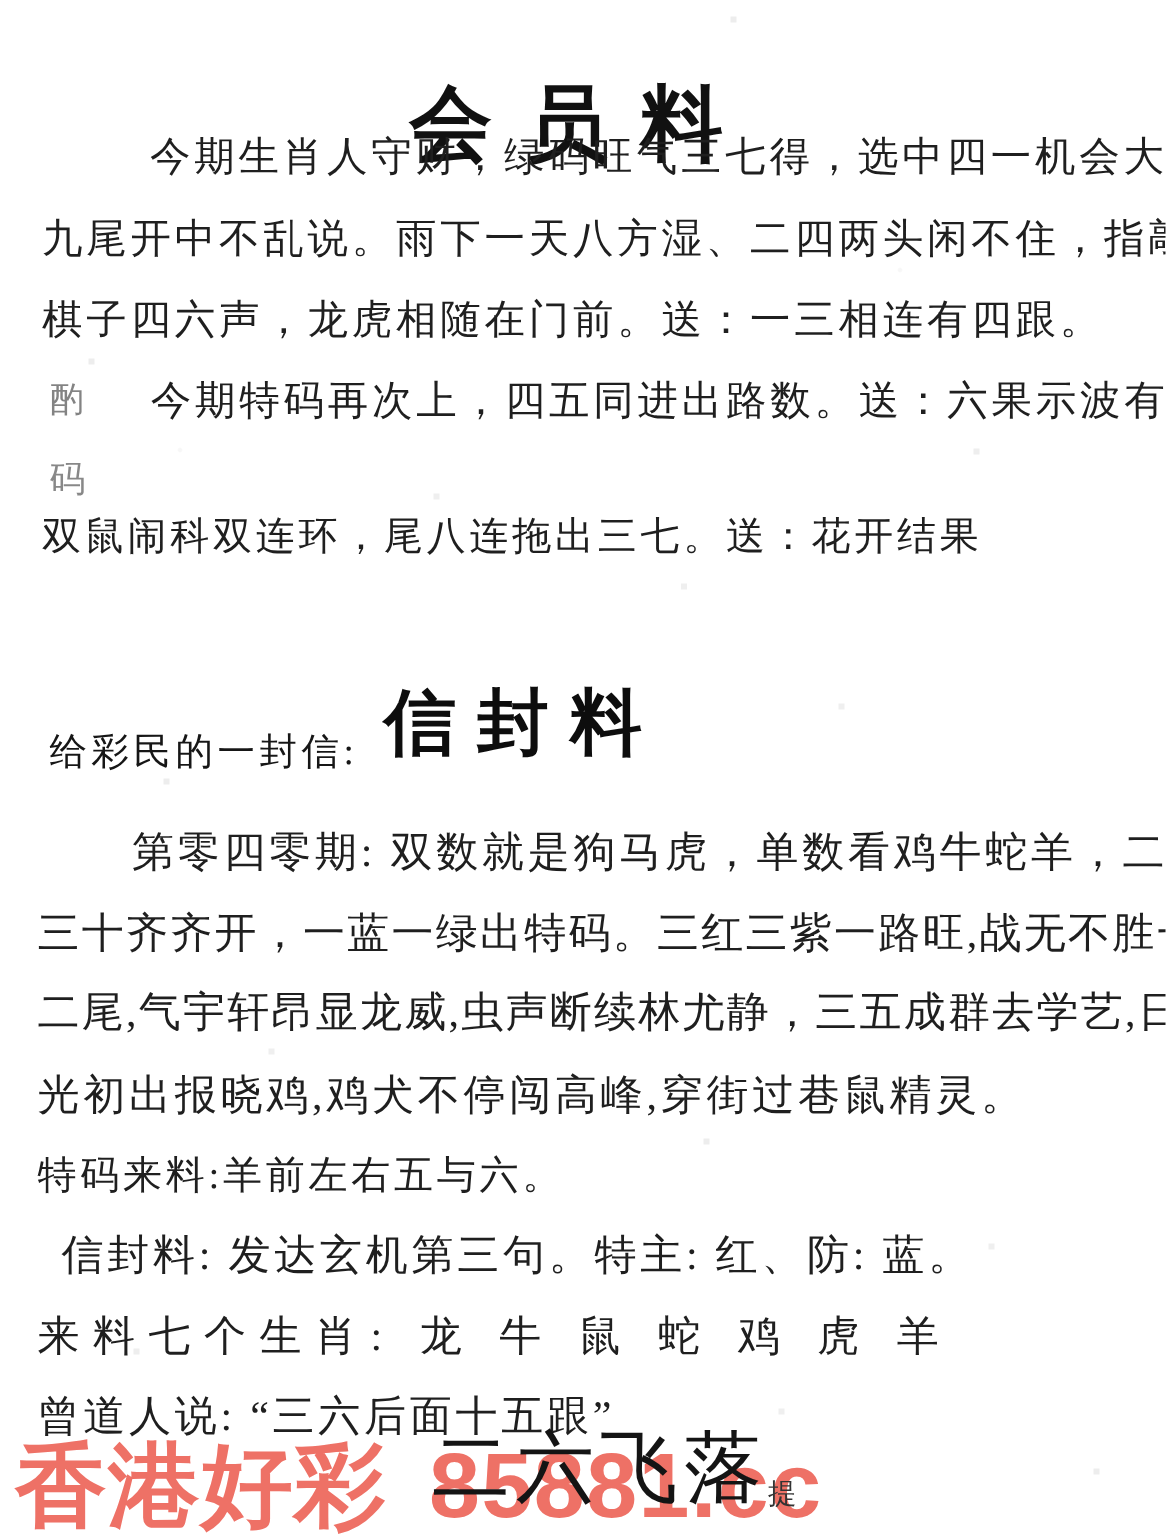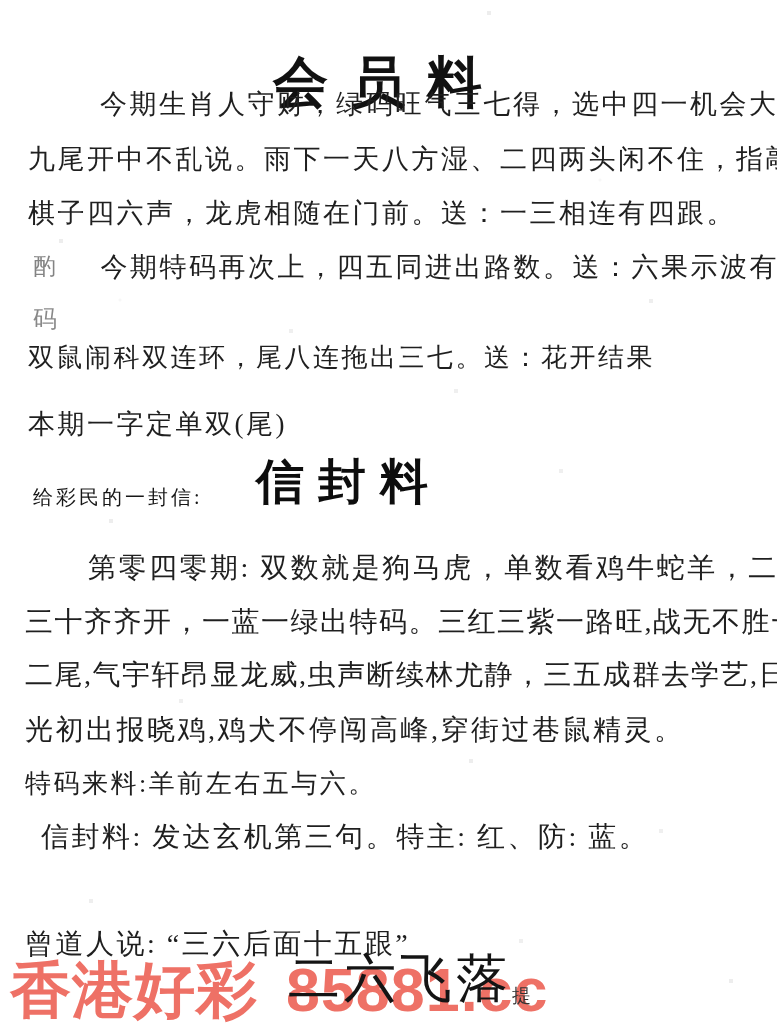--- a/index.html
+++ b/index.html
@@ -52,21 +52,21 @@
   .faint { color: #4a4a4a; opacity: 0.65; }
   .lead-mark {
     font-size: 23px;
     opacity: 0.55;
     margin-right: 42px;
     vertical-align: 2px;
   }
   .env-label {
     position: absolute;
     left: 33px; top: 484px;
-    font-size: 20px;
+    font-size: 25px;
     letter-spacing: 3px;
     color: #161616;
   }
   .env-title {
     position: absolute;
     left: 256px; top: 450px;
     font-size: 48px;
     font-weight: bold;
     letter-spacing: 14px;
     color: #0d0d0d;
@@ -110,31 +110,31 @@
   <div class="line" style="left:100px; top:86px;">今期生肖人守财，绿码旺气三七得，选中四一机会大，</div>
   <div class="line" style="left:28px; top:141px;">九尾开中不乱说。雨下一天八方湿、二四两头闲不住，指敲</div>
   <div class="line" style="left:28px; top:195px;">棋子四六声，龙虎相随在门前。送：一三相连有四跟。</div>
 
   <div class="line" style="left:33px; top:249px;">
     <span class="lead-mark">酌</span><span>今期特码再次上，四五同进出路数。送：六果示波有特</span>
   </div>
 
   <div class="line faint" style="left:33px; top:303px; font-size:24px;">码</div>
   <div class="line" style="left:28px; top:340px; font-size:26px;">双鼠闹科双连环，尾八连拖出三七。送：花开结果</div>
-  <div class="line" style="left:28px; top:406px;">本期一字定单双(尾)</div>
 
   <div class="env-label">给彩民的一封信:</div>
   <div class="env-title">信封料</div>
 
   <div class="line" style="left:88px; top:549px; font-size:28px;">第零四零期:  双数就是狗马虎，单数看鸡牛蛇羊，二九</div>
   <div class="line" style="left:25px; top:603px; font-size:28px; letter-spacing:1.5px;">三十齐齐开，一蓝一绿出特码。三红三紫一路旺,战无不胜一</div>
   <div class="line" style="left:25px; top:656px; font-size:28px; letter-spacing:1.5px;">二尾,气宇轩昂显龙威,虫声断续林尤静，三五成群去学艺,日</div>
   <div class="line" style="left:25px; top:711px; font-size:28px;">光初出报晓鸡,鸡犬不停闯高峰,穿街过巷鼠精灵。</div>
   <div class="line" style="left:25px; top:766px; font-size:26px;">特码来料:羊前左右五与六。</div>
   <div class="line" style="left:25px; top:818px; font-size:28px;margin-left:16px;">信封料:  发达玄机第三句。特主:  红、防:  蓝。</div>
+  <div class="line zodiac" style="left:25px; top:872px; font-size:28px;">来料七个生肖:  龙 牛 鼠 蛇 鸡 虎 羊</div>
   <div class="line" style="left:25px; top:925px; font-size:28px;">曾道人说:  “三六后面十五跟”</div>
 
   <div class="watermark" style="color: rgb(238, 106, 94);">
     <span class="wm-brand">香港好彩</span><span class="wm-site">85881.cc</span>
   </div>
 
   <div class="footer-hand">
     <span>二六飞落</span><span class="small-char">提</span>
   </div>
 </div>

